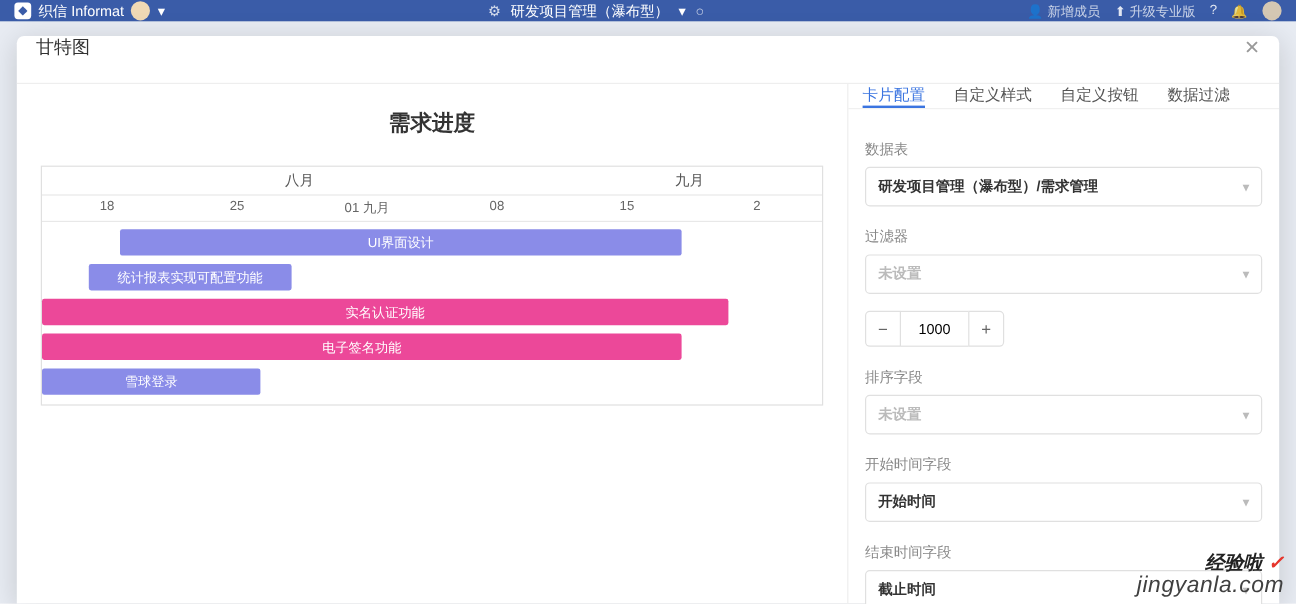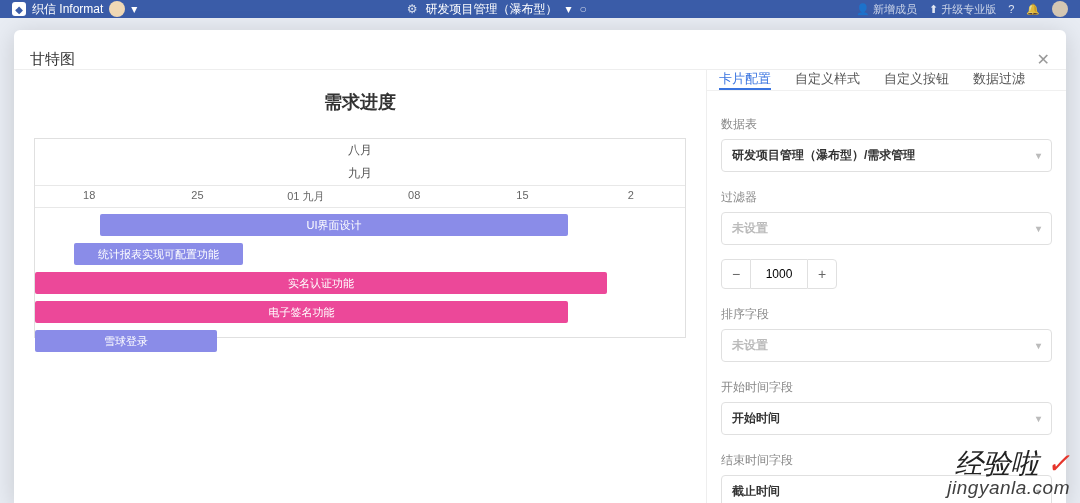--- a/index.html
+++ b/index.html
@@ -10,31 +10,31 @@
     .top-header .logo-area { display: flex; align-items: center; gap: 6px; }
     .top-header .logo-badge { width: 14px; height: 14px; background: #fff; border-radius: 3px; display: flex; align-items: center; justify-content: center; color: #3a5ca8; font-size: 10px; }
     .top-header .center { flex: 1; display: flex; justify-content: center; gap: 8px; align-items: center; }
     .top-header .gear { opacity: 0.8; }
     .top-header .right { display: flex; gap: 12px; align-items: center; font-size: 11px; }
     .top-header .right span { opacity: 0.85; }
     .avatar-sm { width: 16px; height: 16px; border-radius: 50%; background: #f0d9b5; display: inline-block; }
     
     
     .modal-wrap { position: absolute; top: 30px; left: 14px; right: 14px; bottom: 0; background: #fff; border-radius: 6px 6px 0 0; box-shadow: 0 4px 24px rgba(0,0,0,.15); display: flex; flex-direction: column; overflow: hidden; }
-    .modal-head { height: 40px; display: flex; align-items: flex-end; padding: 0 16px; border-bottom: 1px solid #eee; }
+    .modal-head { height: 40px; display: flex; align-items: flex-start; padding: 0 16px; border-bottom: 1px solid #eee; }
     .modal-head .title { font-size: 15px; font-weight: 500; }
     .modal-head .close { margin-left: auto; color: #999; font-size: 16px; cursor: pointer; }
     
     .modal-body { flex: 1; display: flex; overflow: hidden; }
     
     
     .gantt-area { flex: 1; padding: 20px 20px 0; overflow: hidden; }
     .gantt-title { text-align: center; font-size: 18px; font-weight: 600; margin-bottom: 24px; }
     .gantt-box { border: 1px solid #e0e0e0; height: 200px; position: relative; }
-    .gantt-header-months { display: flex; border-bottom: 1px solid #e8e8e8; font-size: 12px; color: #555; flex-direction: column; }
+    .gantt-header-months { display: flex; border-bottom: 1px solid #e8e8e8; font-size: 12px; color: #555; }
     .gantt-header-months > div { text-align: center; padding: 3px 0; }
     .gantt-header-days { display: flex; border-bottom: 1px solid #e8e8e8; font-size: 11px; color: #666; }
     .gantt-header-days > div { text-align: center; padding: 3px 0; }
     .gantt-rows { position: relative; }
     .gantt-bar { position: absolute; height: 22px; border-radius: 2px; font-size: 11px; color: #fff; display: flex; align-items: center; justify-content: center; white-space: nowrap; }
     .bar-purple { background: #8a8ce8; }
     .bar-blue { background: #ec4899; }
     
     
     .config-panel { width: 360px; border-left: 1px solid #eee; display: flex; flex-direction: column; overflow-y: auto; }
@@ -50,21 +50,21 @@
     .select-box.muted { color: #bbb; }
     
     .stepper { display: flex; align-items: center; }
     .stepper button { width: 30px; height: 30px; border: 1px solid #e0e0e0; background: #fff; cursor: pointer; font-size: 14px; color: #666; }
     .stepper input { width: 56px; height: 30px; border: 1px solid #e0e0e0; border-left: none; border-right: none; text-align: center; font-size: 12px; }
     .stepper .minus { border-radius: 4px 0 0 4px; }
     .stepper .plus { border-radius: 0 4px 4px 0; }
     
     
     .watermark { position: absolute; right: 10px; bottom: 6px; text-align: right; line-height: 1; }
-    .wm-top { font-size: 28px; font-weight: 400; color: #222; font-style: italic; }
+    .wm-top { font-size: 16px; font-weight: 700; color: #222; font-style: italic; }
     .wm-top .check { color: #e6352b; }
     .wm-bot { font-size: 19px; font-weight: 400; color: #404040; font-style: italic; letter-spacing: .5px; }
   </style>
 </head>
 <body>
 
 <div class="top-header">
   <div class="logo-area">
     <span class="logo-badge">◆</span>
     <span>织信 Informat</span>

